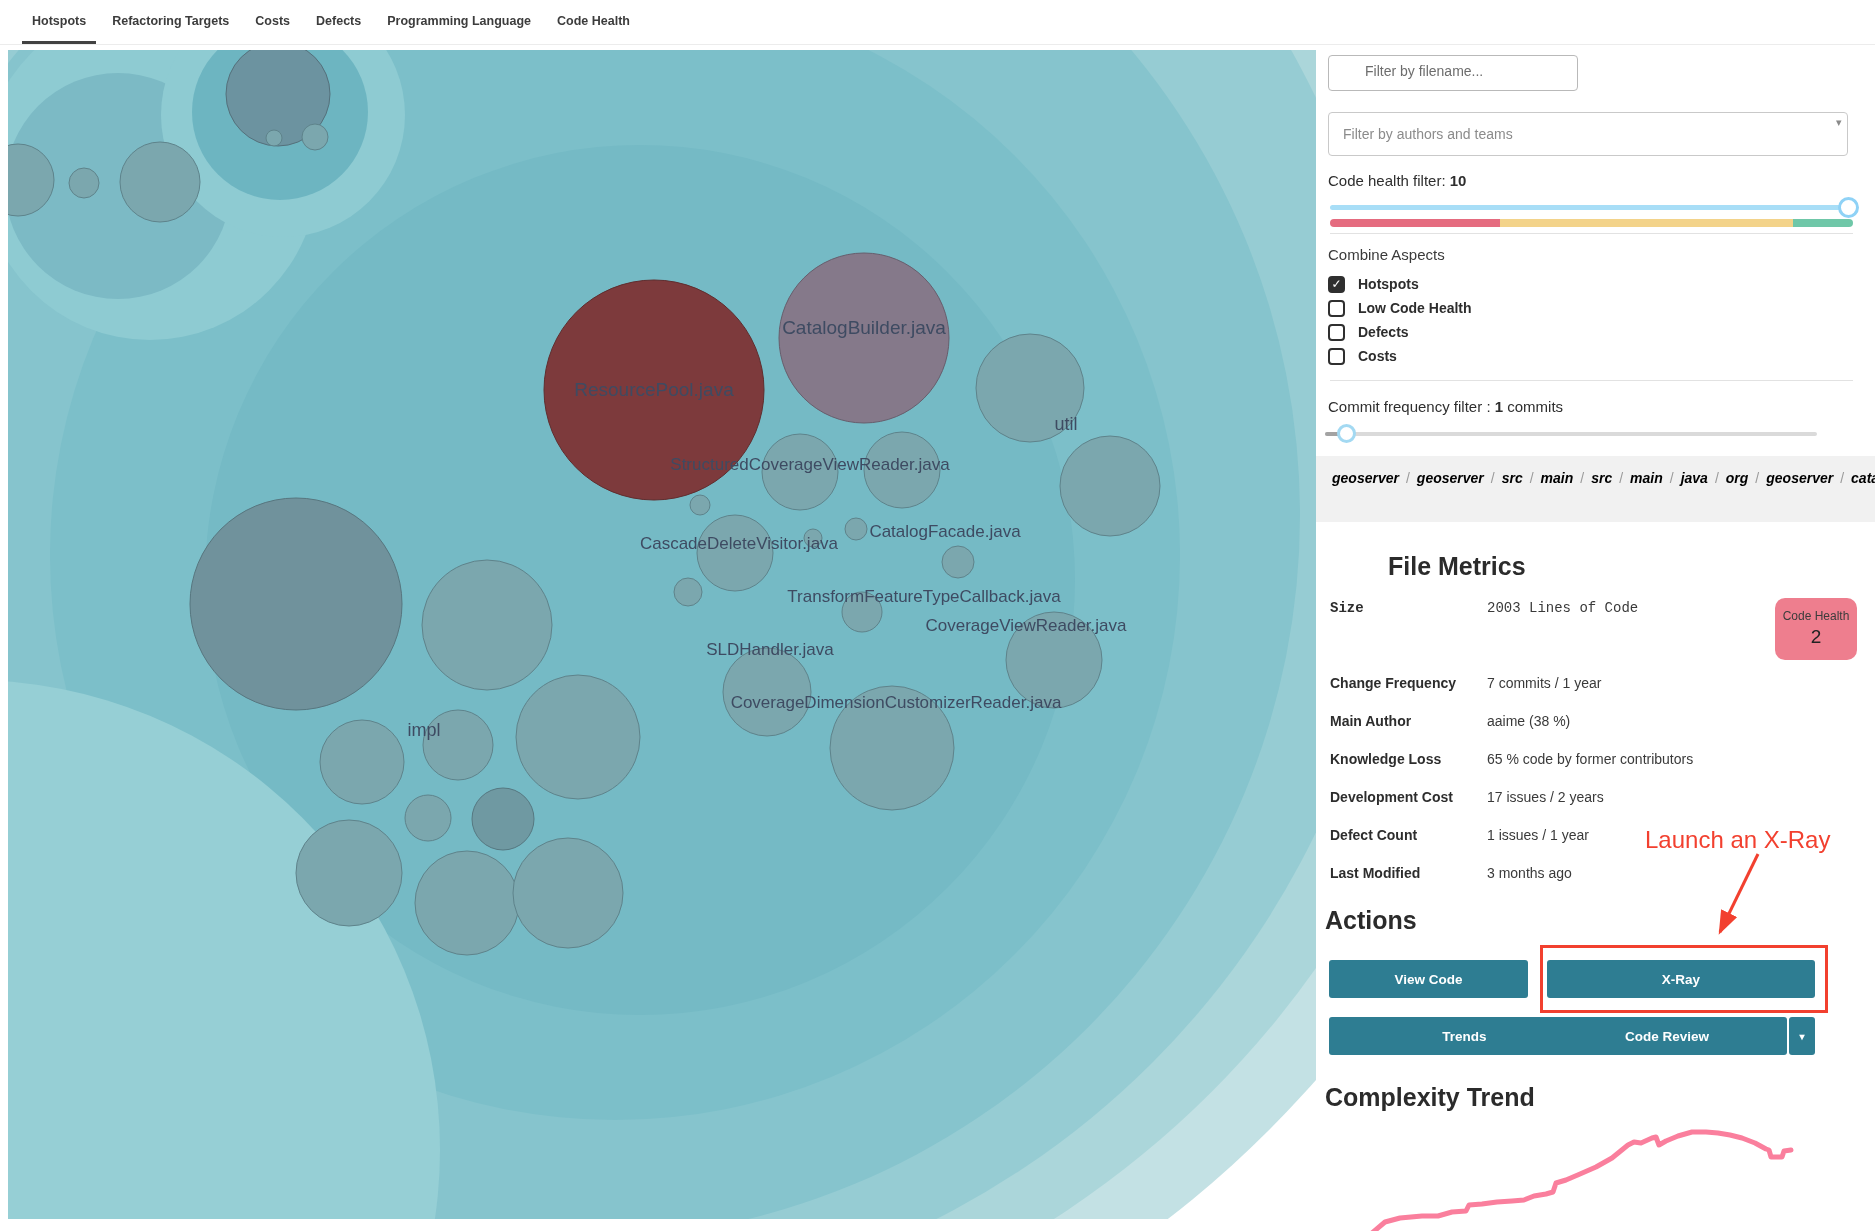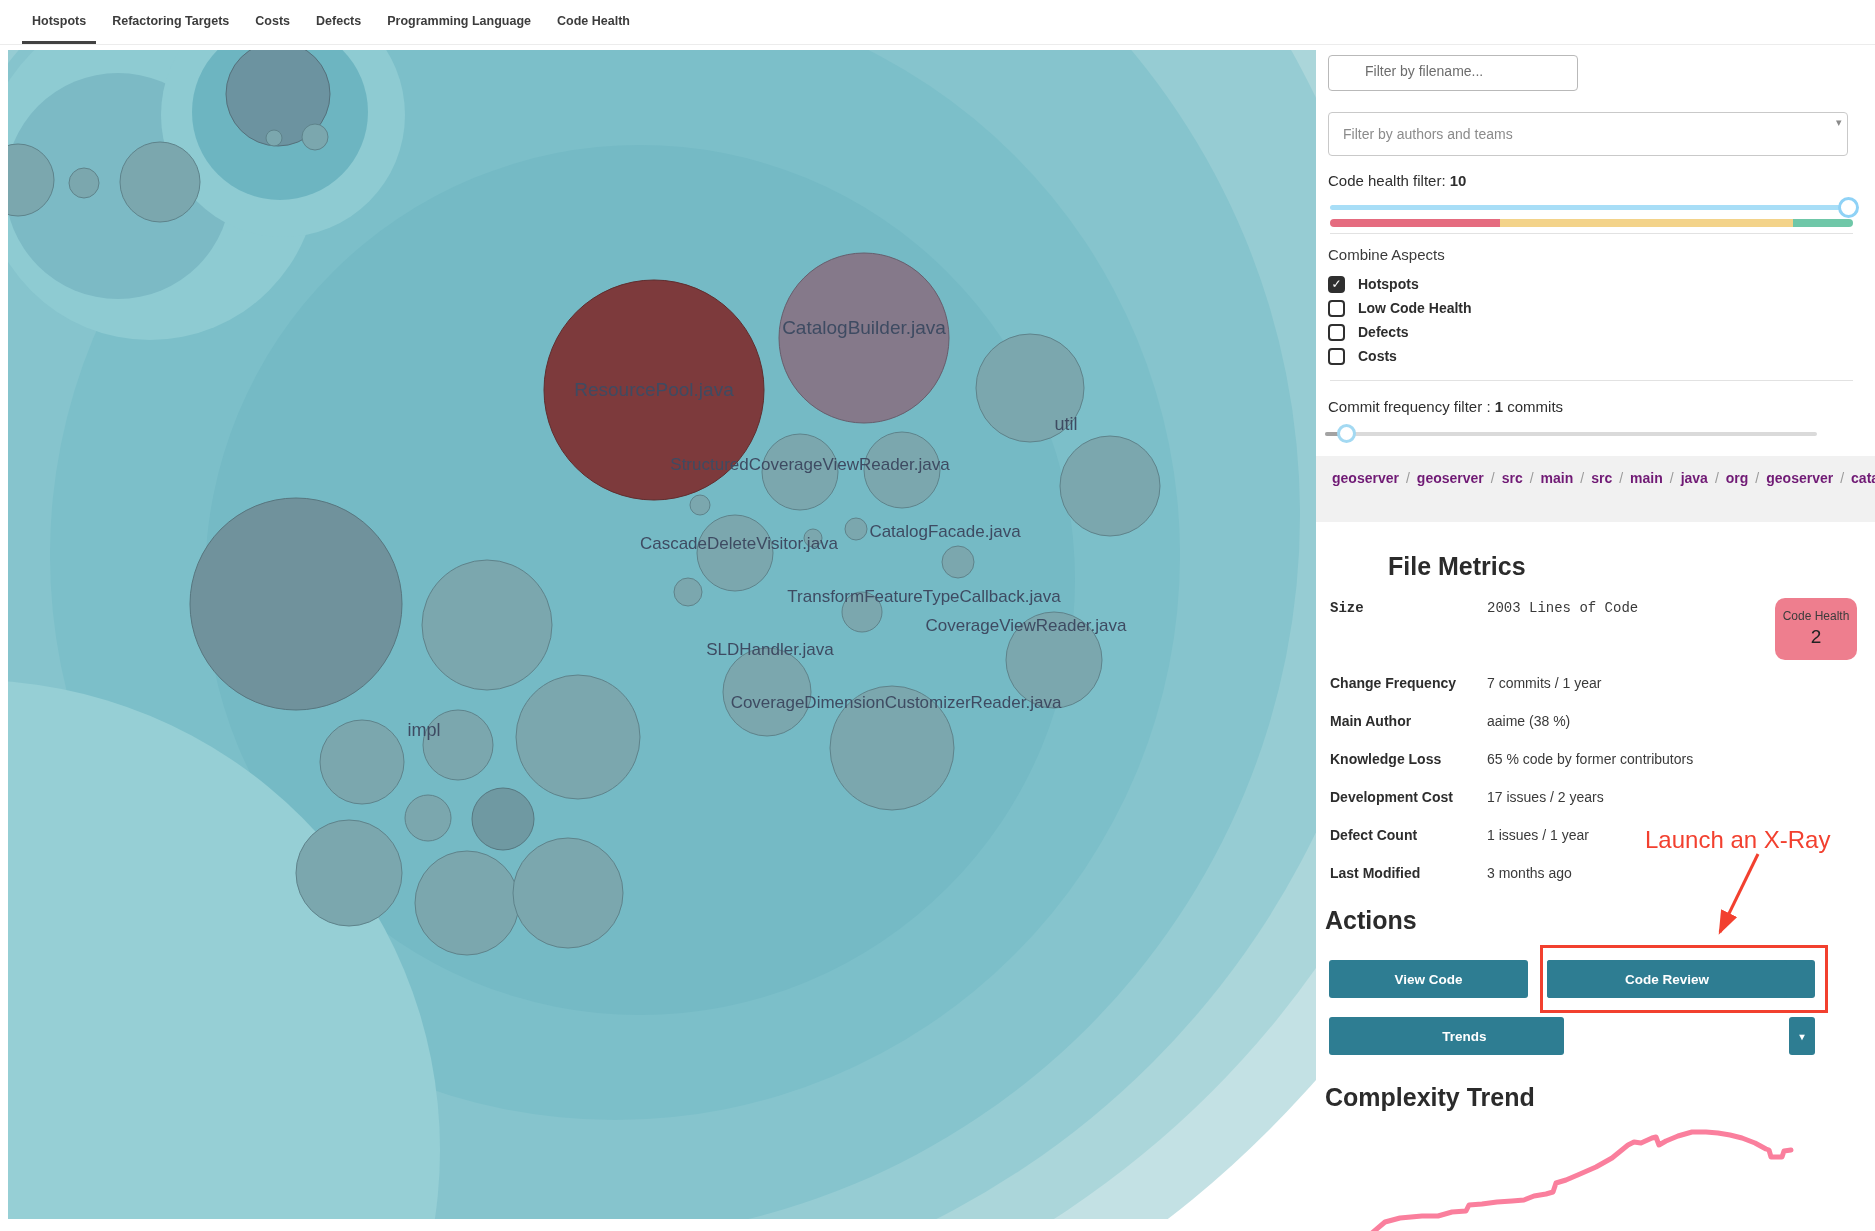--- a/index.html
+++ b/index.html
@@ -46,21 +46,21 @@
   .ck-label{font-size:14px;font-weight:bold;color:#2d2d2d;}
 
   #commit-label{position:absolute;left:1328px;top:398px;font-size:15px;color:#2e2e2e;}
   #gray-track{position:absolute;left:1325px;top:432px;width:492px;height:4px;background:#dadada;border-radius:2px;}
   #gray-track-fill{position:absolute;left:1325px;top:432px;width:18px;height:4px;background:#a3a3a3;border-radius:2px;}
   #gray-thumb{position:absolute;left:1337px;top:424px;width:19px;height:19px;background:#fff;
         border:3px solid #a3d9f2;border-radius:50%;box-sizing:border-box;cursor:pointer;}
 
   #breadcrumb{position:absolute;left:1316px;top:456px;width:559px;height:66px;background:#f1f1f1;
         box-sizing:border-box;padding:11px 16px;font-size:14px;line-height:22px;}
-  .bc-link{color:#701a75;font-weight:bold;cursor:pointer;}
+  .bc-link{color:#000000;font-weight:bold;cursor:pointer;font-style:italic;}
   .bc-sep{color:#9b9b9b;margin:0 7px;}
 
   .h2{position:absolute;font-size:25px;font-weight:bold;color:#2b2b2b;}
 
   #metric-rows{position:absolute;left:1330px;top:600px;width:430px;}
   .mrow{display:grid;grid-template-columns:157px 1fr;height:18px;margin-bottom:20px;}
   .mrow.first{margin-bottom:57px;font-family:Liberation Mono, monospace;}
   .mlabel{font-size:14px;font-weight:bold;color:#2d2d2d;}
   .mvalue{font-size:14px;color:#3a3a3a;}
 
@@ -68,21 +68,21 @@
         border-radius:10px;text-align:center;}
   #ch-badge .t{font-size:12px;color:#3c3c3c;margin-top:11px;}
   #ch-badge .v{font-size:19px;color:#222;margin-top:3px;}
 
   .btn{position:absolute;background:#2e7d92;color:#fff;font-weight:bold;font-size:13.5px;
        display:flex;align-items:center;justify-content:center;border-radius:3px;cursor:pointer;
        font-family:"Liberation Sans",sans-serif;}
   #btn-view-code{left:1329px;top:960px;width:199px;height:38px;}
   #btn-xray{left:1547px;top:960px;width:268px;height:38px;}
   #btn-trends{left:1329px;top:1017px;width:199px;height:38px;padding-left:36px;}
-  #btn-code-review{left:1547px;top:960px;width:240px;height:38px;}
+  #btn-code-review{left:1547px;top:1017px;width:240px;height:38px;}
   #btn-cr-caret{left:1789px;top:1017px;width:26px;height:38px;font-size:10px;}
 
   
   #annot-text{position:absolute;left:1645px;top:826px;font-size:24px;color:#f2402f;white-space:nowrap;}
   #annot-arrow{position:absolute;left:1690px;top:850px;width:80px;height:95px;pointer-events:none;}
   #annot-box{position:absolute;left:1540px;top:945px;width:288px;height:68px;border:3px solid #f2402f;
         box-sizing:border-box;pointer-events:none;z-index:5;}
 
   #trend-svg{position:absolute;left:1316px;top:1118px;width:559px;height:113px;}
 </style>

